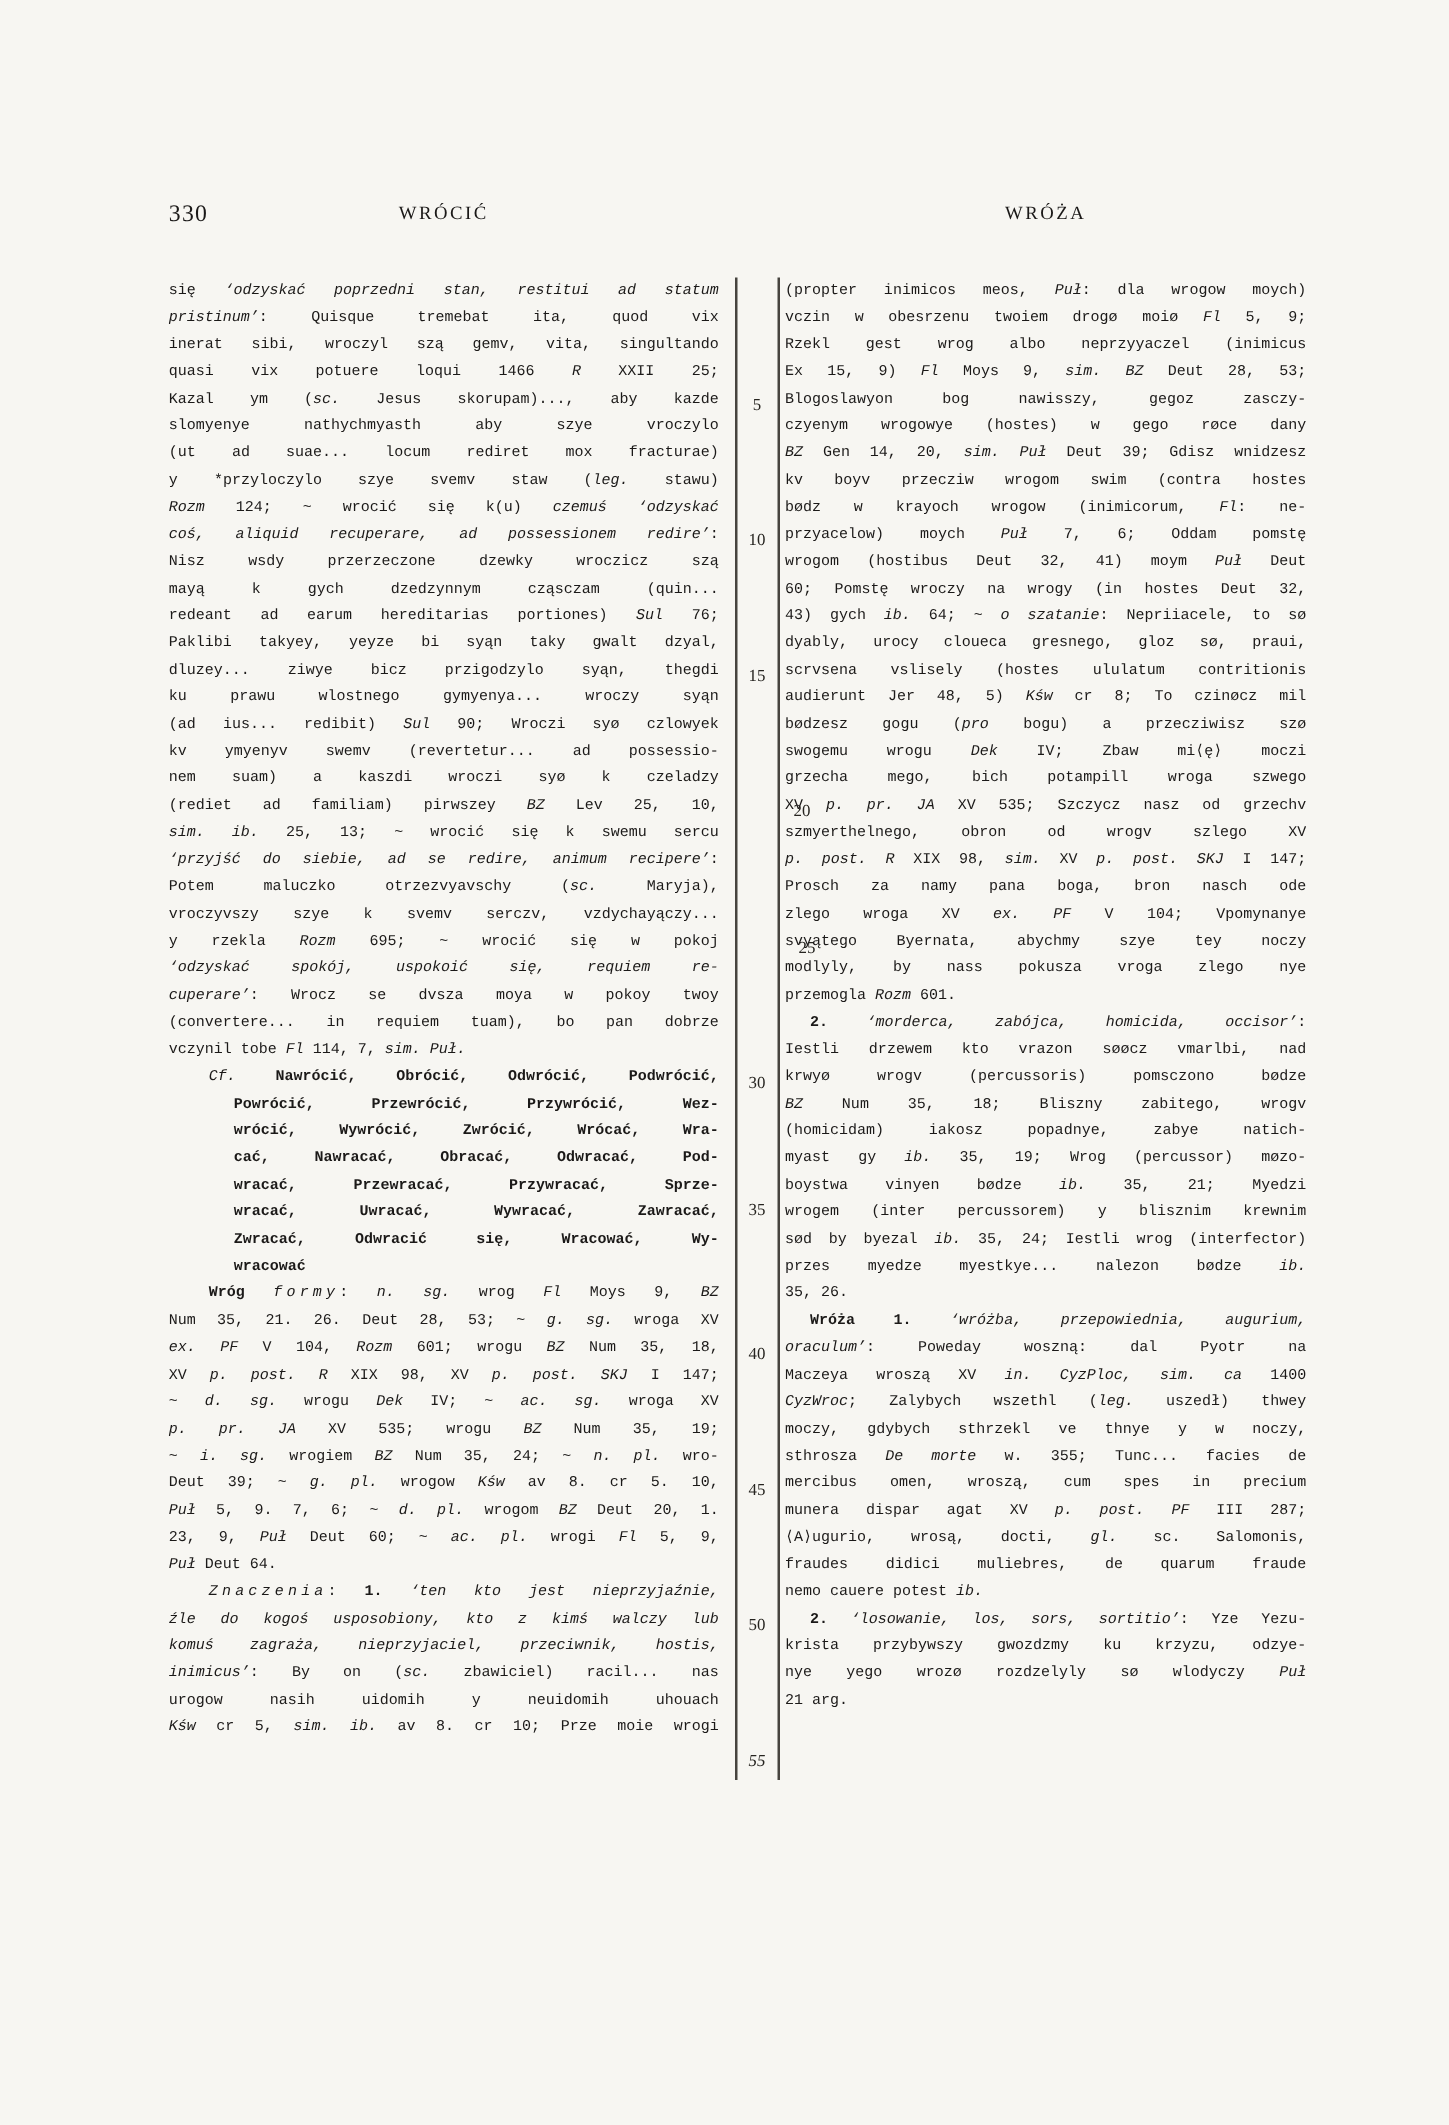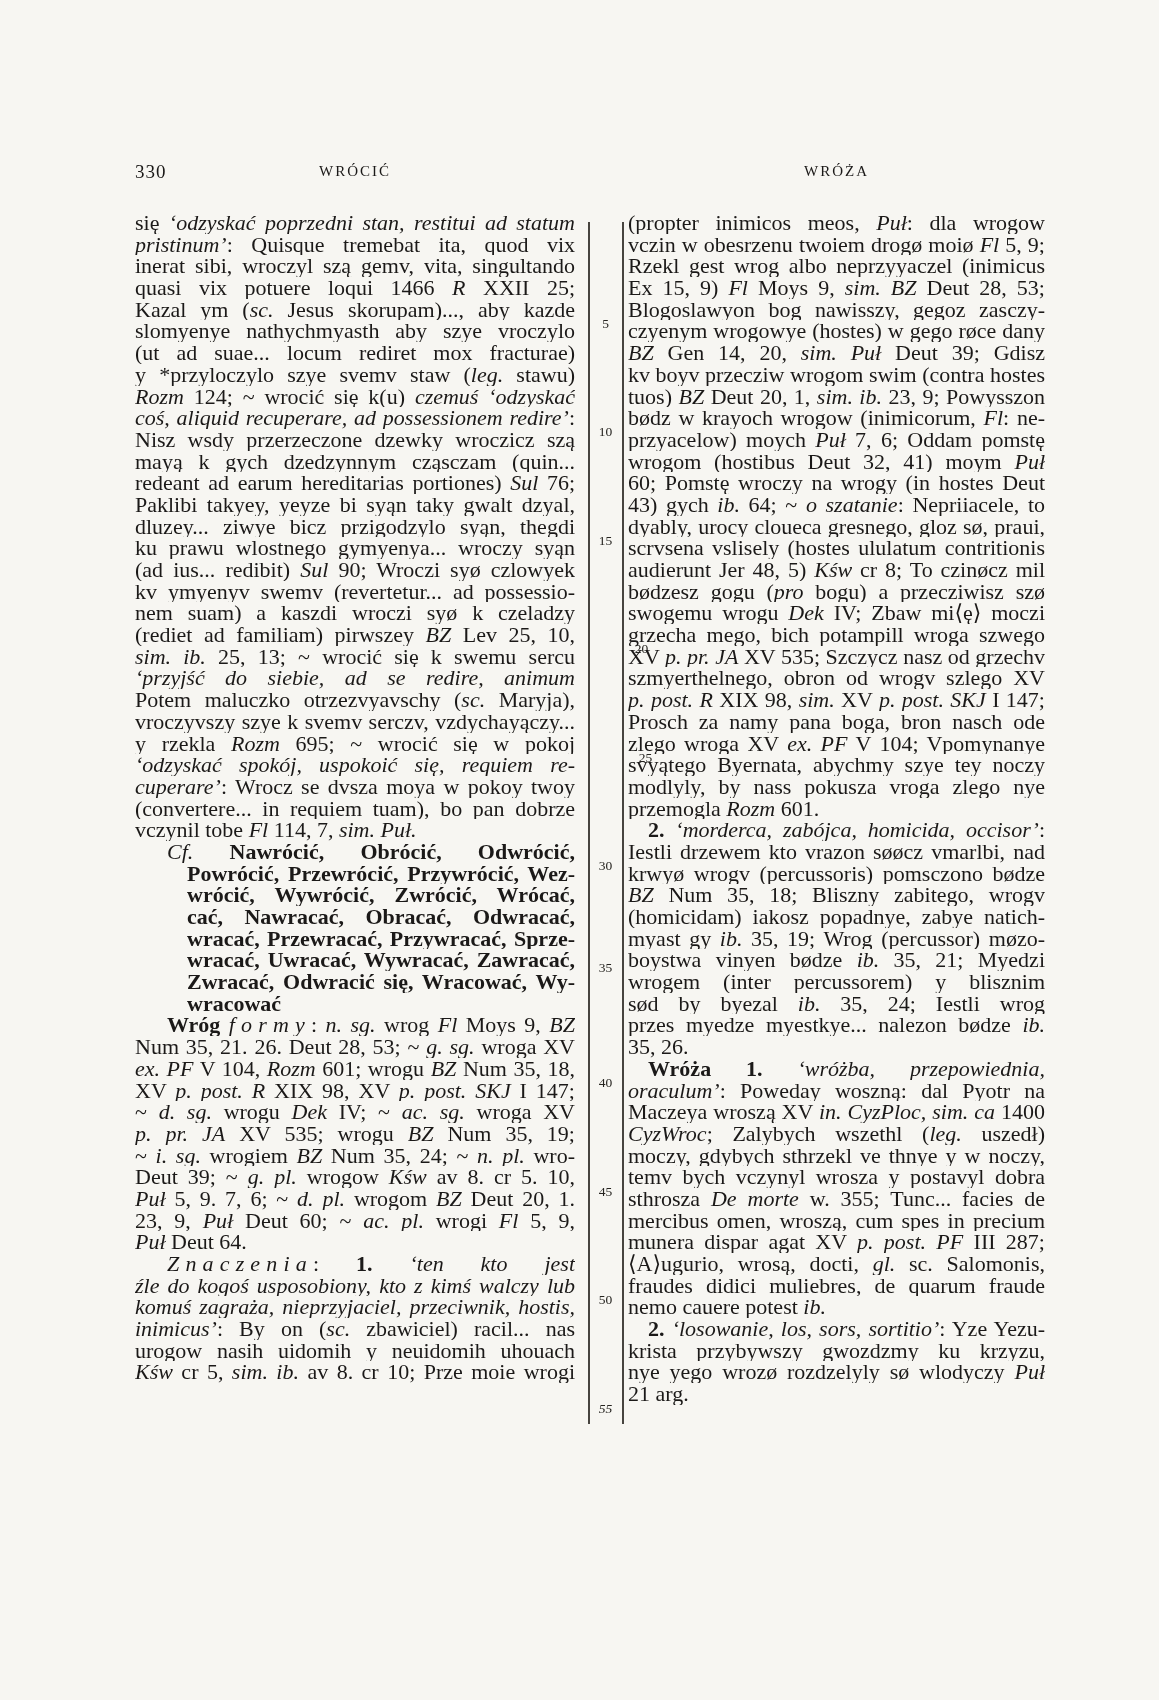--- a/index.html
+++ b/index.html
@@ -19,22 +19,22 @@
   }
   .runhead{
     position:absolute;top:163px;
     font-size:15px;letter-spacing:2px;
     text-align:center;
   }
   .runhead.left{left:135px;width:440px;}
   .runhead.right{left:628px;width:417px;}
   
   .col{
-    position:absolute;top:212px;
-    font-size:22px;line-height:21.7px;
+    position:absolute;top:222px;
+    font-size:12px;line-height:21.7px;font-family:Liberation Mono, monospace;
   }
   .col.left{left:135px;width:440px;}
   .col.right{left:628px;width:417px;}
   .line{
     height:21.7px;
     text-align:justify;
     text-align-last:justify;
     text-justify:inter-word;
     overflow:hidden;
     white-space:nowrap;
@@ -147,21 +147,20 @@
 
   <div id="col-right" class="col right">
       <div class="line"><span>(propter inimicos meos, </span><span class="i">Puł</span><span>: dla wrogow moych)</span></div>
       <div class="line"><span>vczin w obesrzenu twoiem drogø moiø </span><span class="i">Fl</span><span> 5, 9;</span></div>
       <div class="line"><span>Rzekl gest wrog albo neprzyyaczel (inimicus</span></div>
       <div class="line"><span>Ex 15, 9) </span><span class="i">Fl</span><span> Moys 9, </span><span class="i">sim. BZ</span><span> Deut 28, 53;</span></div>
       <div class="line"><span>Blogoslawyon bog nawisszy, gegoz zasczy-</span></div>
       <div class="line"><span>czyenym wrogowye (hostes) w gego røce dany</span></div>
       <div class="line"><span class="i">BZ</span><span> Gen 14, 20, </span><span class="i">sim. Puł</span><span> Deut 39; Gdisz wnidzesz</span></div>
       <div class="line"><span>kv boyv przecziw wrogom swim (contra hostes</span></div>
-      <div class="line"><span>tuos) </span><span class="i">BZ</span><span> Deut 20, 1, </span><span class="i">sim. ib.</span><span> 23, 9; Powysszon</span></div>
       <div class="line"><span>bødz w krayoch wrogow (inimicorum, </span><span class="i">Fl</span><span>: ne-</span></div>
       <div class="line"><span>przyacelow) moych </span><span class="i">Puł</span><span> 7, 6; Oddam pomstę</span></div>
       <div class="line"><span>wrogom (hostibus Deut 32, 41) moym </span><span class="i">Puł</span><span> Deut</span></div>
       <div class="line"><span>60; Pomstę wroczy na wrogy (in hostes Deut 32,</span></div>
       <div class="line"><span>43) gych </span><span class="i">ib.</span><span> 64; ~ </span><span class="i">o szatanie</span><span>: Nepriiacele, to sø</span></div>
       <div class="line"><span>dyably, urocy cloueca gresnego, gloz sø, praui,</span></div>
       <div class="line"><span>scrvsena vslisely (hostes ululatum contritionis</span></div>
       <div class="line"><span>audierunt Jer 48, 5) </span><span class="i">Kśw</span><span> cr 8; To czinøcz mil</span></div>
       <div class="line"><span>bødzesz gogu (</span><span class="i">pro</span><span> bogu) a przecziwisz szø</span></div>
       <div class="line"><span>swogemu wrogu </span><span class="i">Dek</span><span> IV; Zbaw mi⟨ę⟩ moczi</span></div>
@@ -183,21 +182,20 @@
       <div class="line"><span>boystwa vinyen bødze </span><span class="i">ib.</span><span> 35, 21; Myedzi</span></div>
       <div class="line"><span>wrogem (inter percussorem) y blisznim krewnim</span></div>
       <div class="line"><span>sød by byezal </span><span class="i">ib.</span><span> 35, 24; Iestli wrog (interfector)</span></div>
       <div class="line"><span>przes myedze myestkye... nalezon bødze </span><span class="i">ib.</span></div>
       <div class="line end"><span>35, 26.</span></div>
       <div class="line ind"><span class="b">Wróża 1.</span><span> </span><span class="i">‘wróżba, przepowiednia, augurium,</span></div>
       <div class="line"><span class="i">oraculum’</span><span>: Poweday woszną: dal Pyotr na</span></div>
       <div class="line"><span>Maczeya wroszą XV </span><span class="i">in. CyzPloc, sim. ca</span><span> 1400</span></div>
       <div class="line"><span class="i">CyzWroc</span><span>; Zalybych wszethl (</span><span class="i">leg.</span><span> uszedł) thwey</span></div>
       <div class="line"><span>moczy, gdybych sthrzekl ve thnye y w noczy,</span></div>
-      <div class="line"><span>temv bych vczynyl wrosza y postavyl dobra</span></div>
       <div class="line"><span>sthrosza </span><span class="i">De morte</span><span> w. 355; Tunc... facies de</span></div>
       <div class="line"><span>mercibus omen, wroszą, cum spes in precium</span></div>
       <div class="line"><span>munera dispar agat XV </span><span class="i">p. post. PF</span><span> III 287;</span></div>
       <div class="line"><span>⟨A⟩ugurio, wrosą, docti, </span><span class="i">gl.</span><span> sc. Salomonis,</span></div>
       <div class="line"><span>fraudes didici muliebres, de quarum fraude</span></div>
       <div class="line end"><span>nemo cauere potest </span><span class="i">ib.</span></div>
       <div class="line ind"><span class="b">2.</span><span> </span><span class="i">‘losowanie, los, sors, sortitio’</span><span>: Yze Yezu-</span></div>
       <div class="line"><span>krista przybywszy gwozdzmy ku krzyzu, odzye-</span></div>
       <div class="line"><span>nye yego wrozø rozdzelyly sø wlodyczy </span><span class="i">Puł</span></div>
       <div class="line end"><span>21 arg.</span></div>

